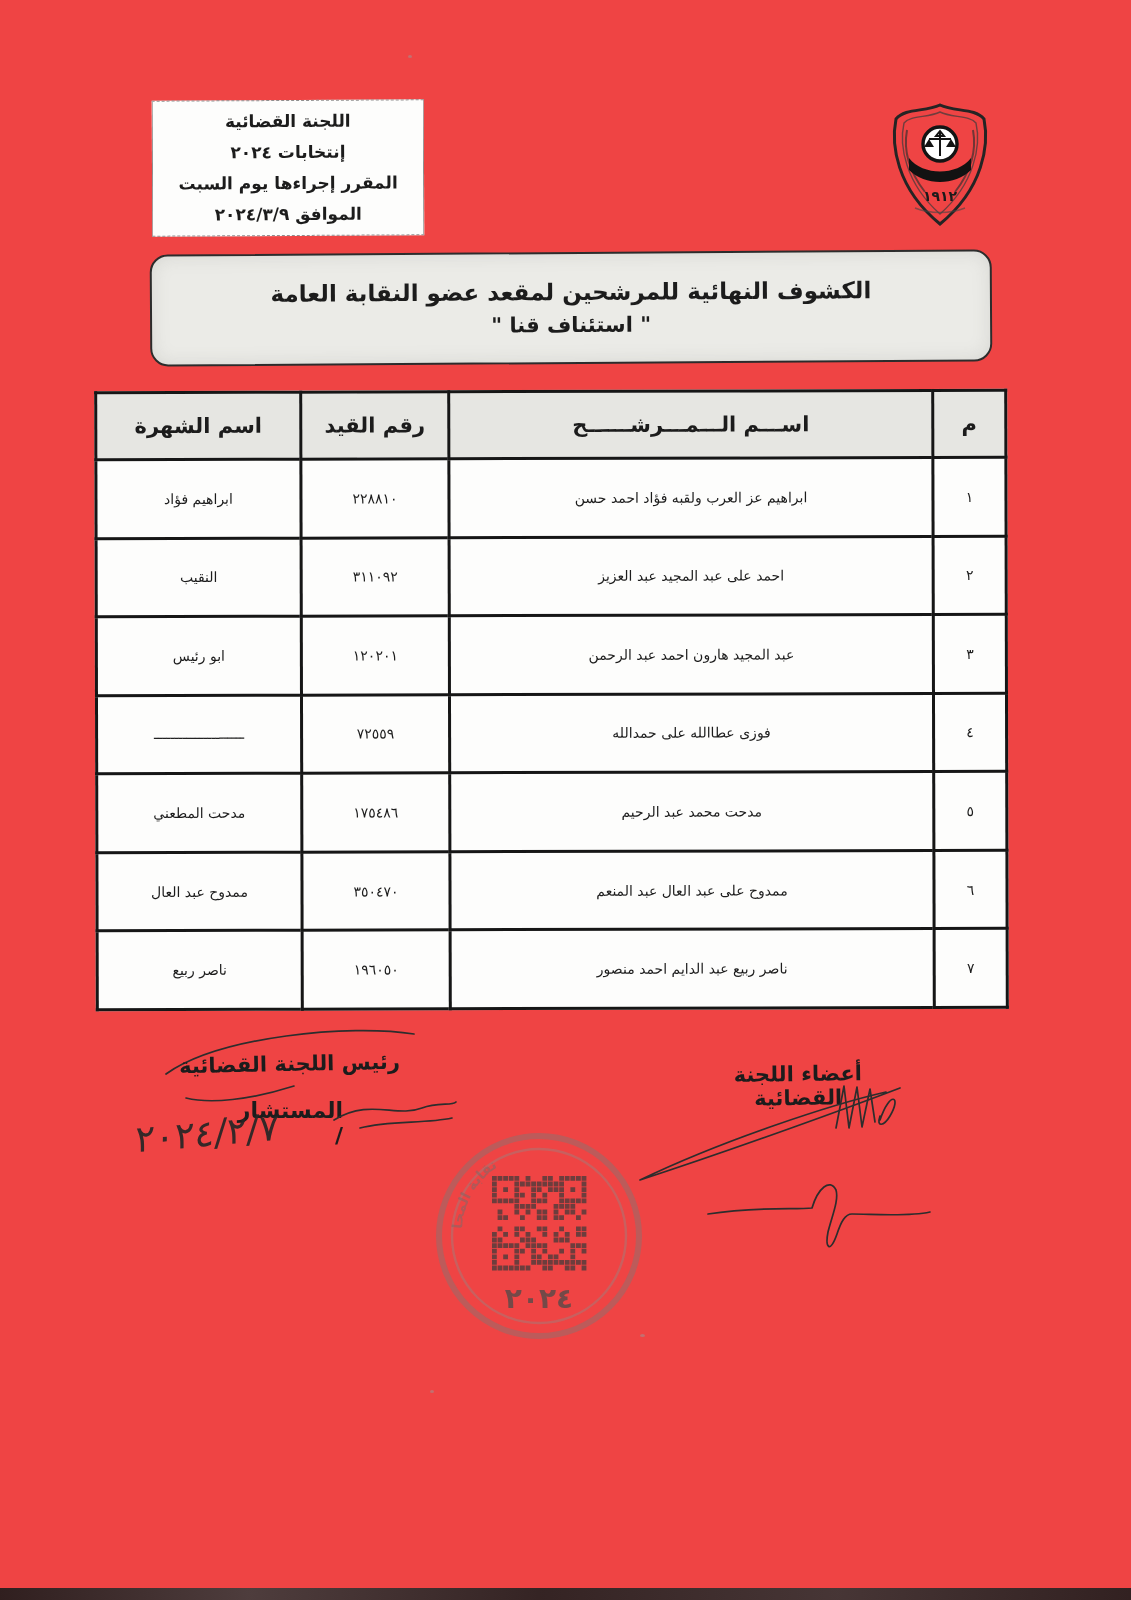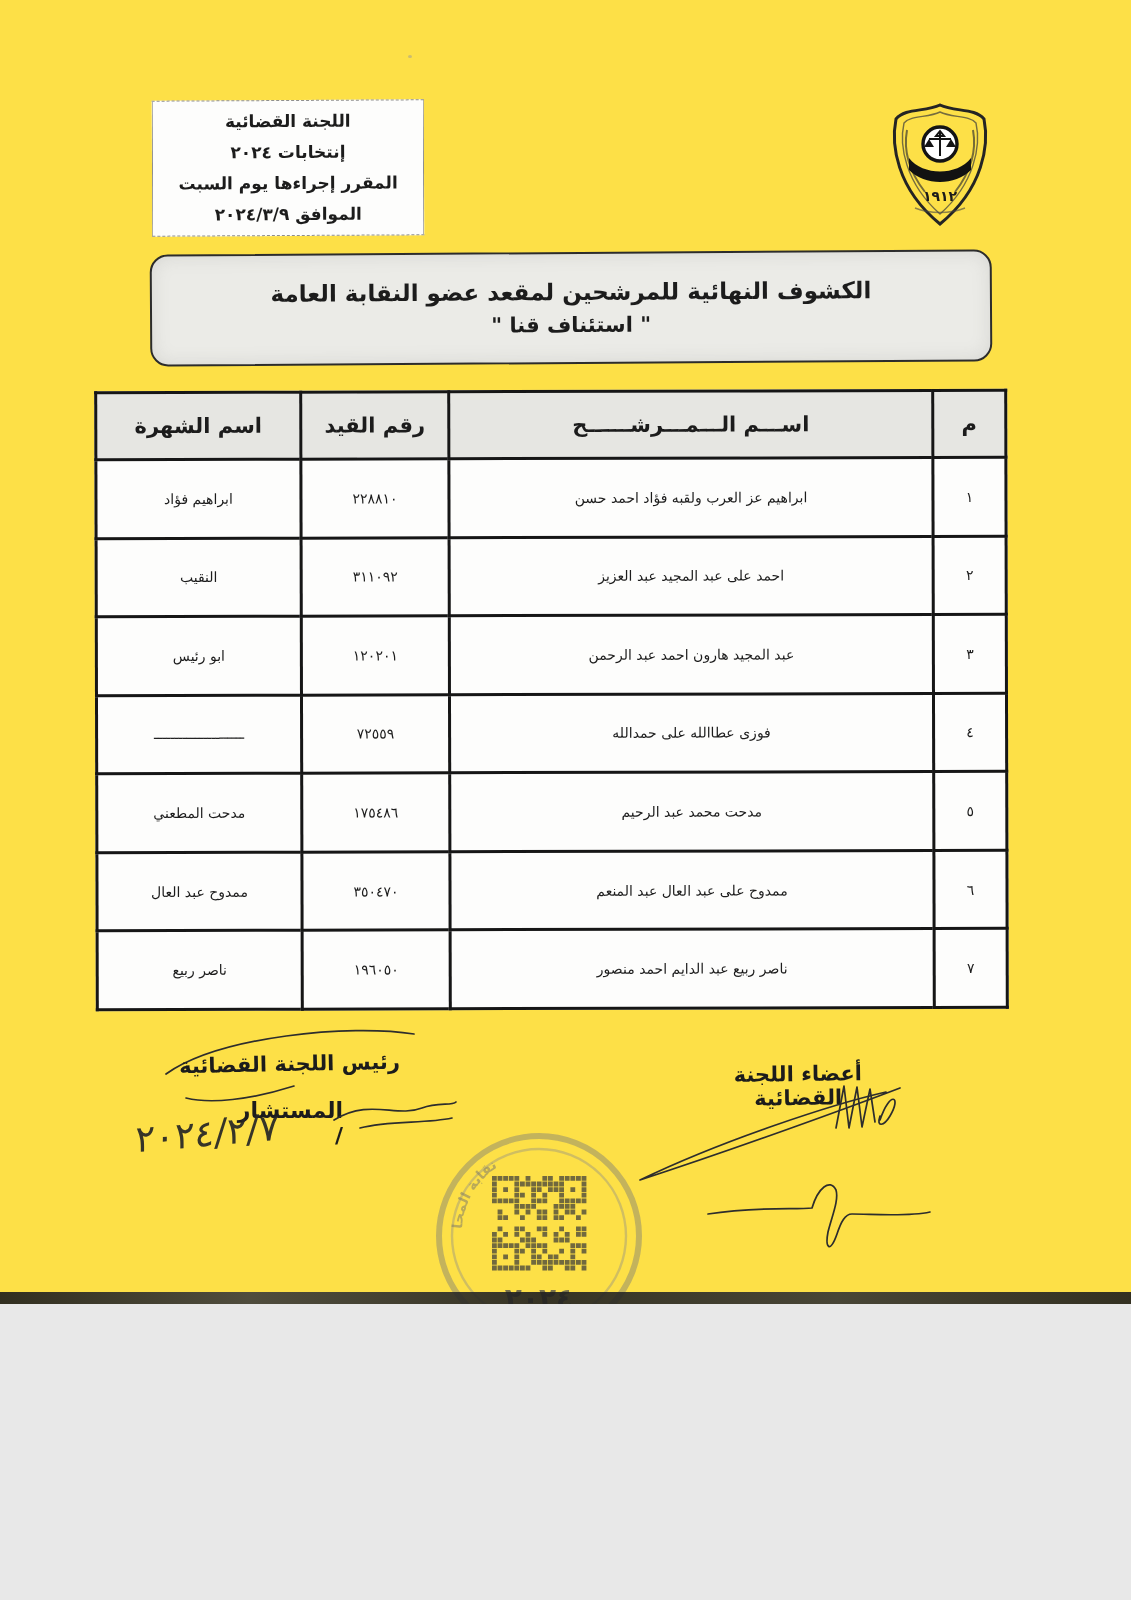--- a/index.html
+++ b/index.html
@@ -1,20 +1,20 @@
 <!DOCTYPE html>
 <html lang="ar" dir="rtl"><head>
 <meta charset="utf-8">
 <style>
   html,body{margin:0;padding:0;background:#e8e8e8;}
   .page{
     position:relative;
-    width:1131px;height:1304px;
+    width:1131px;height:1600px;
     margin:0 auto;
-    background:#fde047;
+    background:#ef4444;
     overflow:hidden;
     font-family:"DejaVu Sans", sans-serif;
     color:#1c1c1c;
     direction:rtl;
   }
   
   .infobox{
     position:absolute;left:152px;top:100px;width:272px;height:136px;
     border:1px solid #8f8f8f;
     border-top-style:dashed;border-bottom-style:dashed;

